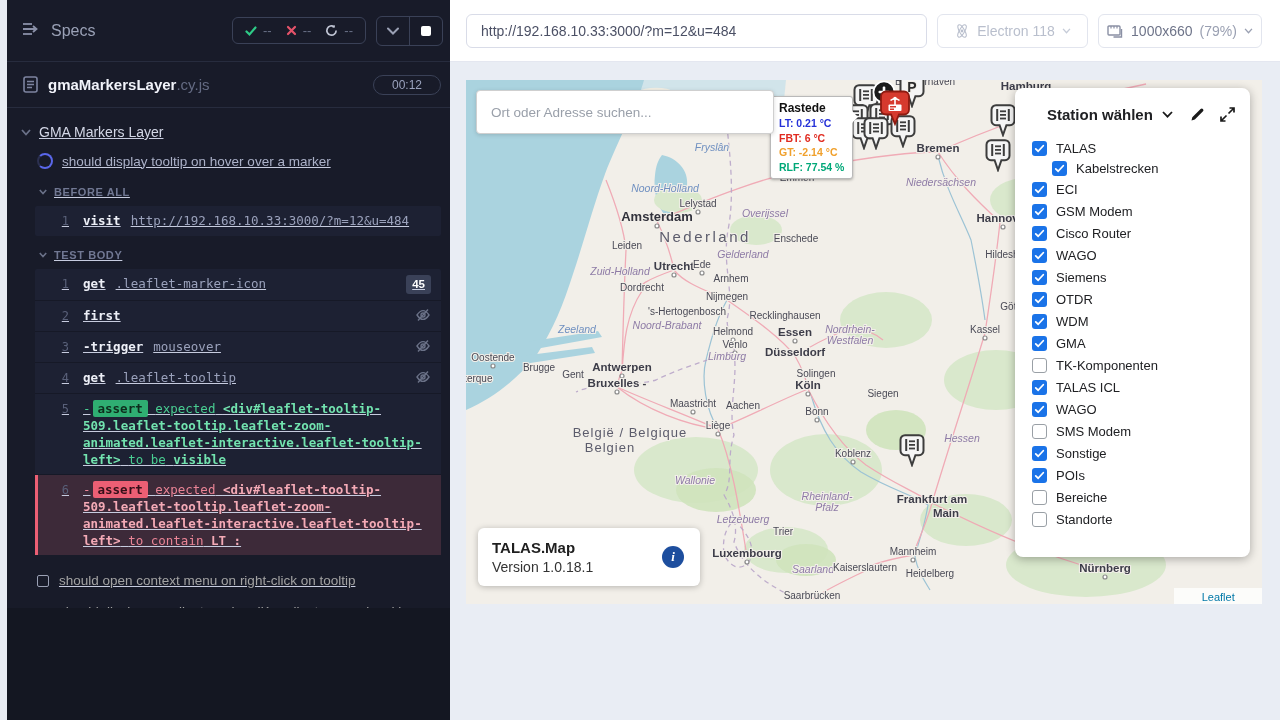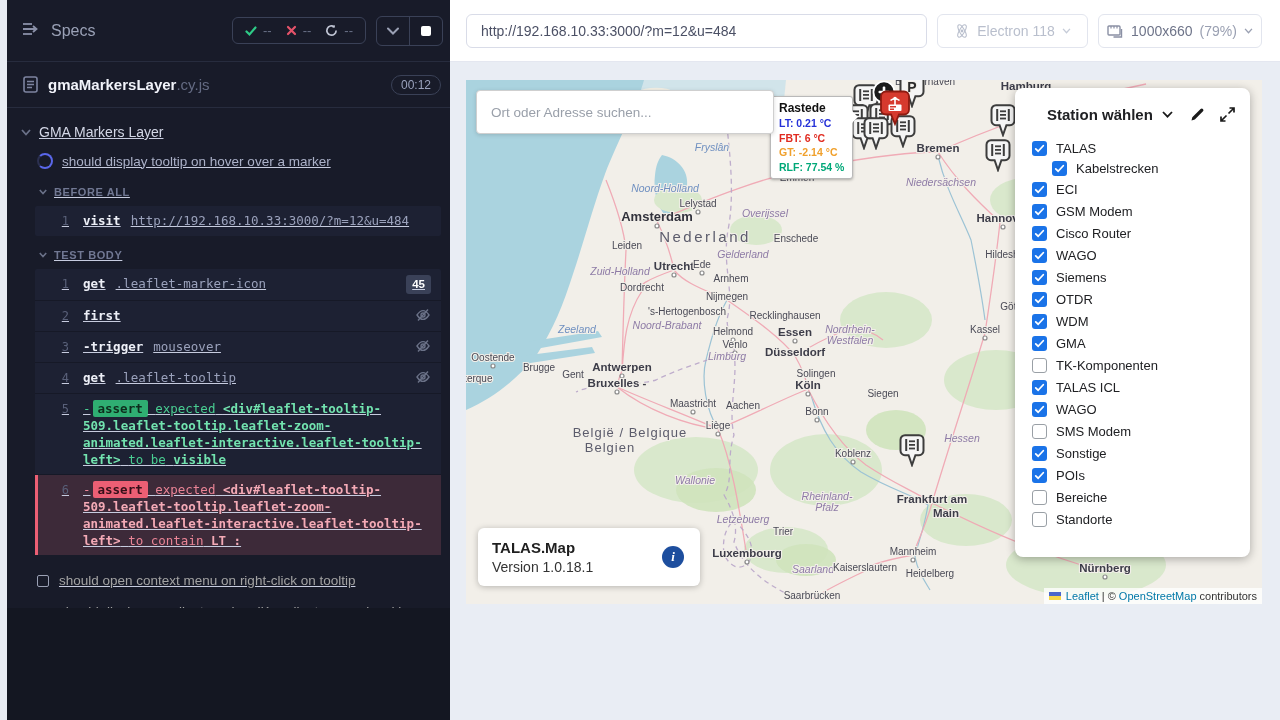--- a/index.html
+++ b/index.html
@@ -13,21 +13,21 @@
   .stats-box{display:flex;align-items:center;gap:14px;border:1px solid #3a4157;border-radius:6px;padding:5px 12px;margin-right:10px;}
   .stat{display:flex;align-items:center;gap:6px;font-size:13px;color:#6a7188;}
   .run-controls{display:flex;align-items:stretch;border:1px solid #3a4157;border-radius:6px;overflow:hidden;}
   .run-controls .rc{display:flex;align-items:center;justify-content:center;width:32px;height:28px;}
   .run-controls .rc + .rc{border-left:1px solid #3a4157;}
   .stop-sq{width:10px;height:10px;background:#fff;border-radius:2px;}
 
   .spec-row{height:46px;display:flex;align-items:center;padding:0 16px;border-bottom:1px solid #272c3e;box-sizing:border-box;}
   .spec-name{margin-left:10px;font-size:15px;font-weight:bold;color:#f1f3fa;}
   .spec-ext{font-weight:normal;color:#646b83;}
-  .spec-time{margin-left:auto;border:1px solid #3a4157;border-radius:11px;padding:2px 9px;font-size:12px;color:#9aa2bd;}
+  .spec-time{margin-left:auto;border:1px solid #3a4157;border-radius:11px;padding:2px 18px;font-size:12px;color:#9aa2bd;}
 
   .tree{padding-top:10px;font-size:14px;text-decoration:underline;}
   .suite-row{display:flex;align-items:center;gap:8px;padding:6px 16px 6px 14px;color:#d3d7e6;}
   .test-row{display:flex;align-items:center;gap:9px;padding:7px 16px 7px 30px;color:#abb1c8;font-size:13.5px;}
   .spinner{width:12px;height:12px;border-radius:50%;border:2.5px solid #5a67ea;border-left-color:#2b3050;flex:0 0 auto;}
   .sect-row{display:flex;align-items:center;gap:7px;padding:10px 16px 5px 32px;color:#717893;font-size:11px;letter-spacing:.6px;font-weight:bold;}
 
   .cmd-block{margin:3px 16px 3px 28px;background:#1d2133;border-radius:2px;}
   .cmd-row{display:flex;align-items:flex-start;padding:6px 10px 6px 0;border-bottom:1px solid rgba(0,0,0,.22);font-family:"DejaVu Sans Mono",monospace;font-size:12.5px;line-height:17px;}
   .cmd-row:last-child{border-bottom:none;}
@@ -96,21 +96,21 @@
   .cb{width:15px;height:15px;border-radius:3px;box-sizing:border-box;display:flex;align-items:center;justify-content:center;flex:0 0 auto;}
   .cb.on{background:#1a73e8;}
   .cb.off{background:#fff;border:1.6px solid #9aa0a6;}
   .pn-label{margin-left:9px;font-size:13px;color:#202124;}
 
   .info-box{position:absolute;left:12px;top:448px;width:222px;height:58px;background:#fff;border-radius:6px;box-shadow:0 1px 6px rgba(0,0,0,.25);z-index:6;box-sizing:border-box;padding:9px 14px;}
   .ib-title{font-size:15px;font-weight:bold;color:#1f1f1f;line-height:21px;}
   .ib-version{font-size:14px;color:#333;line-height:19px;}
   .ib-info{position:absolute;right:16px;top:18px;width:22px;height:22px;border-radius:50%;background:#1d4e9e;color:#fff;font-size:13px;font-weight:bold;display:flex;align-items:center;justify-content:center;font-family:"Liberation Serif",serif;font-style:italic;}
 
-  .map-attr{position:absolute;right:0;bottom:0;height:16px;background:rgba(255,255,255,.78);z-index:7;display:flex;align-items:center;padding:0 5px;font-size:11px;color:#333;gap:3px;}
+  .map-attr{position:absolute;right:0;bottom:0;height:16px;background:rgba(255,255,255,.78);z-index:7;display:flex;align-items:center;padding:0 5px;font-size:11px;color:#333;gap:3px;flex-direction:column;}
   .attr-link{color:#0078a8;}
   .ua-flag{width:12px;height:8px;display:inline-block;background:linear-gradient(#4a66cc 50%,#f7d648 50%);margin-right:2px;}
 </style>
 </head>
 <body>
 
 <div class="sidebar">
   <div class="sb-header">
     <span>
       <svg width="20" height="18" viewBox="0 0 20 18">

